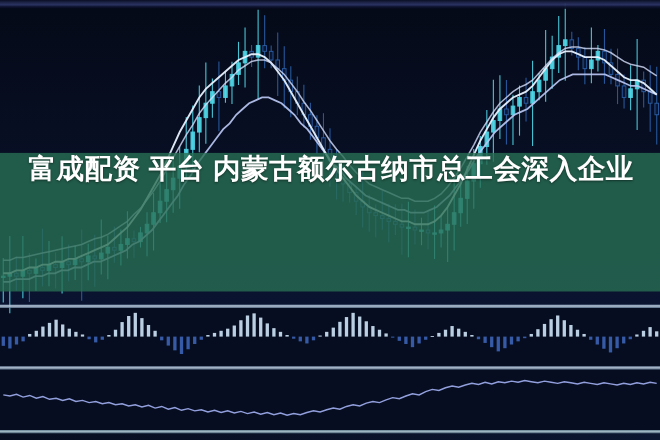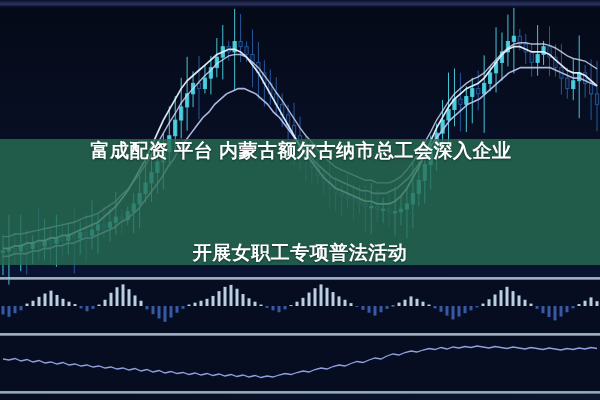--- a/index.html
+++ b/index.html
@@ -69,24 +69,24 @@
 
   .headline {
     position: absolute;
     left: 0;
     top: 139px;
     width: 600px;
     height: 126px;
     display: flex;
     flex-direction: column;
     align-items: center;
-    justify-content: space-between;
-    gap: 6px;
+    justify-content: flex-start;
+    gap: 18px;
     color: #ffffff;
-    font-size: 19px;
+    font-size: 25px;
     font-weight: bold;
     letter-spacing: .5px;
     line-height: 1.25;
     text-shadow: 0 1px 2px rgba(0,0,0,.45);
     white-space: nowrap;
     user-select: none;
   }
   .headline .line1 { padding-left: 2px; }
   .headline .line2 { }
 </style>
@@ -431,16 +431,15 @@
 
   <div class="top-edge"></div>
   <div class="divider d1"></div>
   <div class="divider d2"></div>
   <div class="divider d3"></div>
 
   <div class="green-band"></div>
 
   <div class="headline">
     <div class="line1">富成配资 平台 内蒙古额尔古纳市总工会深入企业</div>
-    <div class="line2">开展女职工专项普法活动</div>
   </div>
 
 </div>
 
 </body></html>

